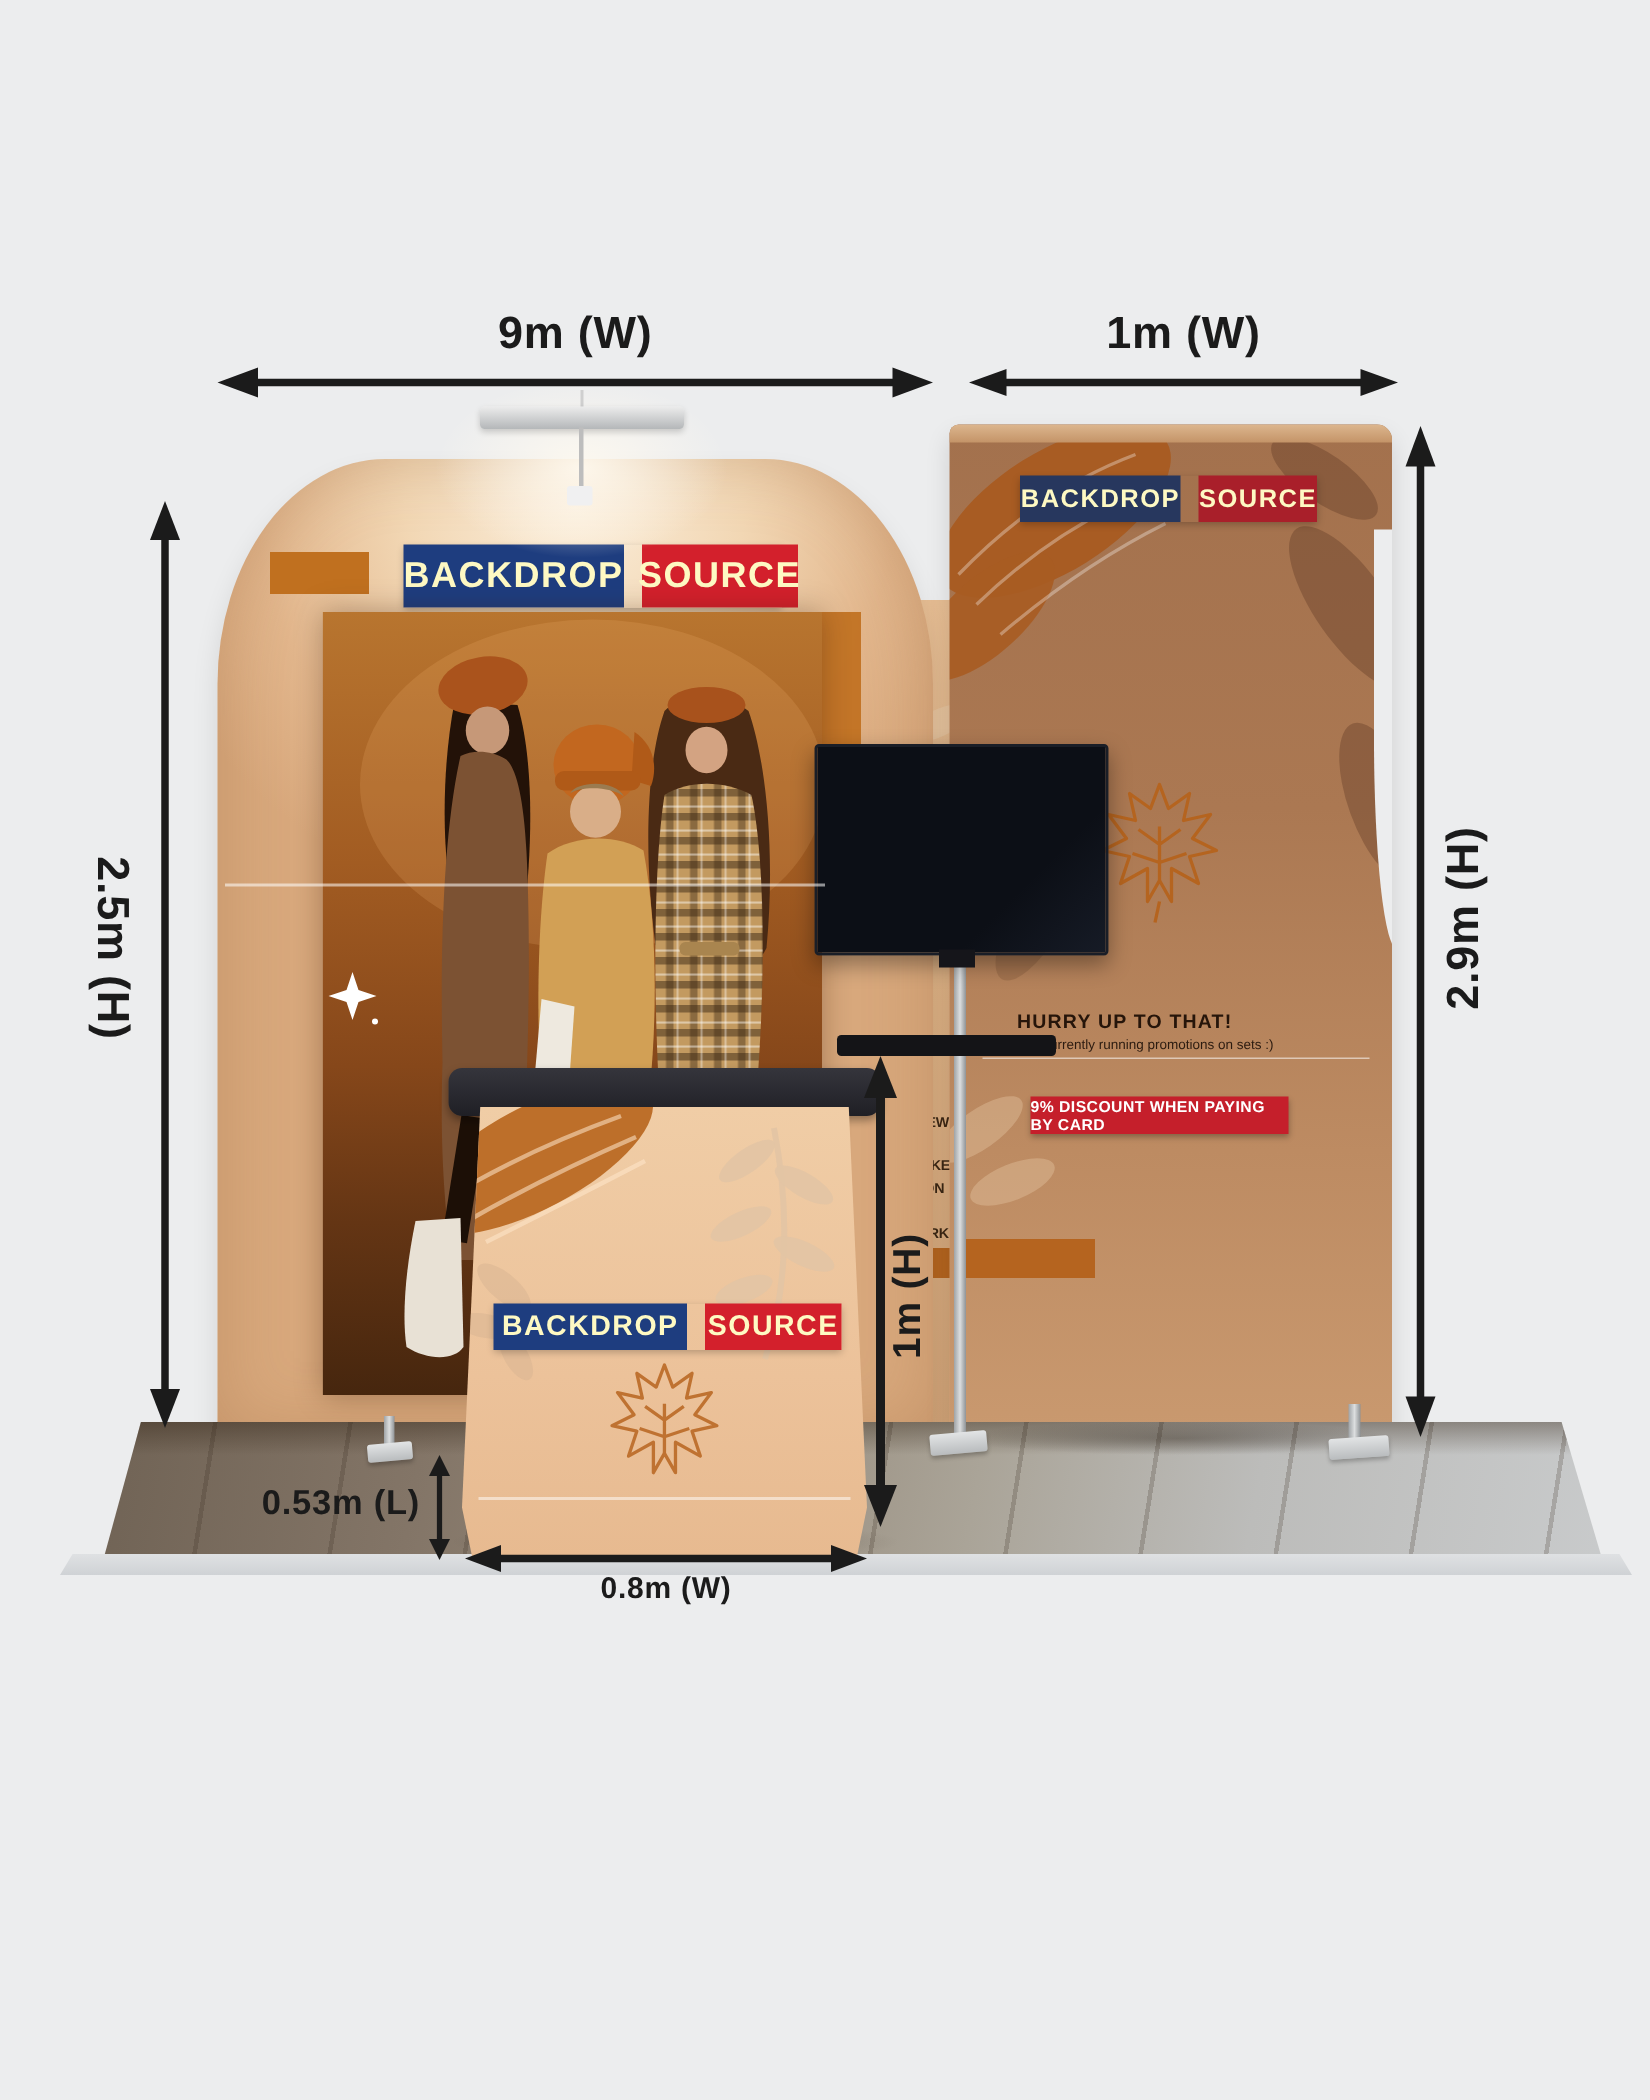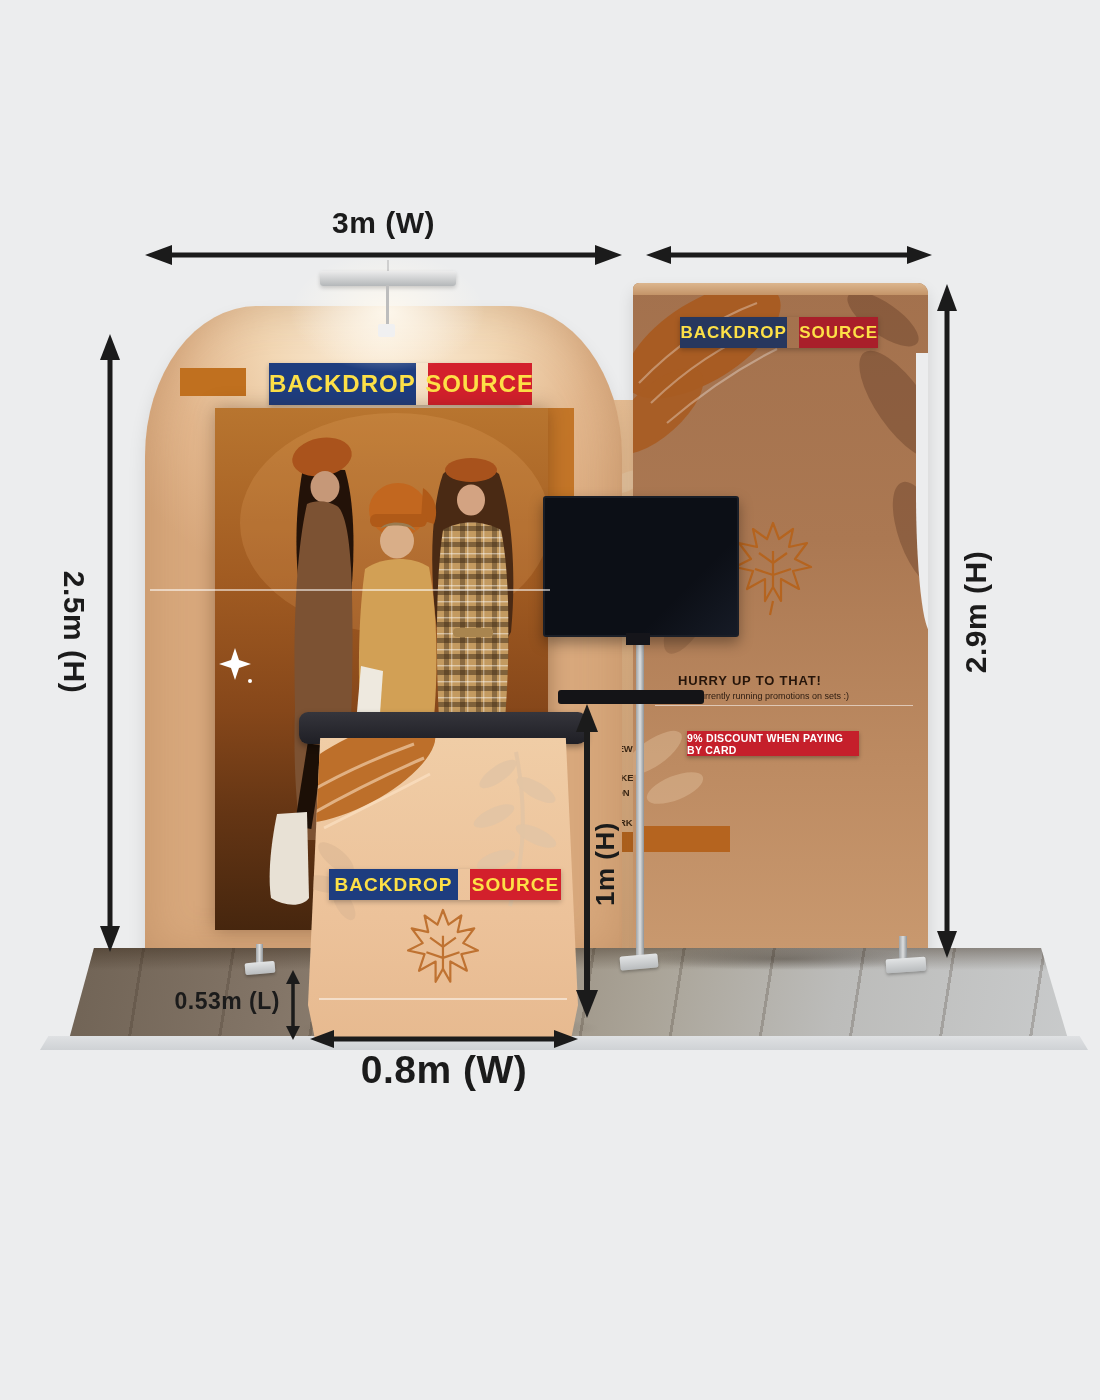--- a/index.html
+++ b/index.html
@@ -21,21 +21,21 @@
   #mid-wall .copy{position:absolute;left:12px;top:312px;width:104px;font-size:9.5px;line-height:14.8px;font-weight:700;color:rgba(38,20,6,.88);letter-spacing:-.2px;white-space:nowrap;}
   #mid-wall .orange-block{position:absolute;left:56px;top:432px;width:42px;height:20px;background:#b5651f;}
 
   #main-arch{left:145px;top:306px;width:477px;height:650px;border-radius:112px 112px 4px 4px / 150px 150px 4px 4px;
     background:radial-gradient(ellipse 62% 42% at 50% 5%,#fbeedb 0%,#f2d7b4 38%,#e2b68c 72%,#d8a87c 100%);
     box-shadow:inset 0 0 46px rgba(150,100,60,.30),0 10px 18px rgba(0,0,0,.10);}
   #main-arch .accent-rect{position:absolute;left:35px;top:62px;width:66px;height:28px;background:#c0701f;}
   #main-arch .stripe-right{position:absolute;left:403px;top:102px;width:26px;height:90px;background:#c0701f;opacity:.92;}
 
   .brand-logo{position:absolute;display:flex;box-shadow:0 2px 5px rgba(0,0,0,.25);}
-  .brand-logo .b,.brand-logo .r{display:flex;align-items:center;justify-content:center;color:#fde047;font-weight:700;letter-spacing:1px;}
+  .brand-logo .b,.brand-logo .r{display:flex;align-items:center;justify-content:center;color:#fef9c3;font-weight:700;letter-spacing:1px;}
   .brand-logo .b{background:#1E3D7F;}
   .brand-logo .r{background:#D3202C;margin-left:12px;}
   #logo-main{left:124px;top:57px;width:252px;height:42px;font-size:24px;}
   #logo-main .b{width:148px;}#logo-main .r{width:104px;}
   #logo-side{left:47px;top:34px;width:198px;height:31px;font-size:17px;}
   #logo-side .b{width:116px;background:#27375E;}#logo-side .r{width:82px;background:#A91F2A;}
   #logo-counter{left:21px;top:131px;width:232px;height:31px;font-size:19px;}
   #logo-counter .b{width:136px;}#logo-counter .r{width:96px;}
 
   #photo{position:absolute;left:70px;top:102px;width:333px;height:522px;overflow:hidden;box-shadow:0 0 18px rgba(60,30,10,.35);}
@@ -299,20 +299,21 @@
     <line x1="11" y1="8" x2="11" y2="62" stroke-width="3.5"></line>
     <polygon points="11,0 4,14 18,14"></polygon>
       <polygon points="11,70 4,56 18,56"></polygon>
   </svg>
   <svg class="dim" style="left:310px;top:1027px;z-index:20" width="268" height="24">
     <line x1="16" y1="12" x2="252" y2="12" stroke-width="5"></line>
     <polygon points="0,12 24,3 24,21"></polygon>
       <polygon points="268,12 244,3 244,21"></polygon>
   </svg>
 
-  <div class="dim-label h" style="left:145px;top:206px;width:477px;z-index:20">3m (W)</div>
+  <div class="dim-label h" style="left:145px;top:206px;width:477px;z-index:20">9m (W)</div>
+  <div class="dim-label h" style="left:646px;top:206px;width:286px;z-index:20">1m (W)</div>
   <div class="dim-label vrot" style="left:74px;top:632px;font-size:30px;z-index:20">2.5m (H)</div>
   <div class="dim-label vrot-ccw" style="left:976px;top:612px;font-size:30px;z-index:20">2.9m (H)</div>
   <div class="dim-label vrot-ccw" style="left:605px;top:864px;font-size:26px;z-index:20">1m (H)</div>
   <div class="dim-label" style="left:100px;top:988px;width:180px;text-align:right;font-size:23px;z-index:20">0.53m (L)</div>
-  <div class="dim-label" style="left:310px;top:1048px;width:268px;font-size:39px;z-index:20">0.8m (W)</div>
+  <div class="dim-label" style="left:310px;top:1048px;width:268px;font-size:20px;z-index:20">0.8m (W)</div>
 
 </div>
 
 </body></html>

